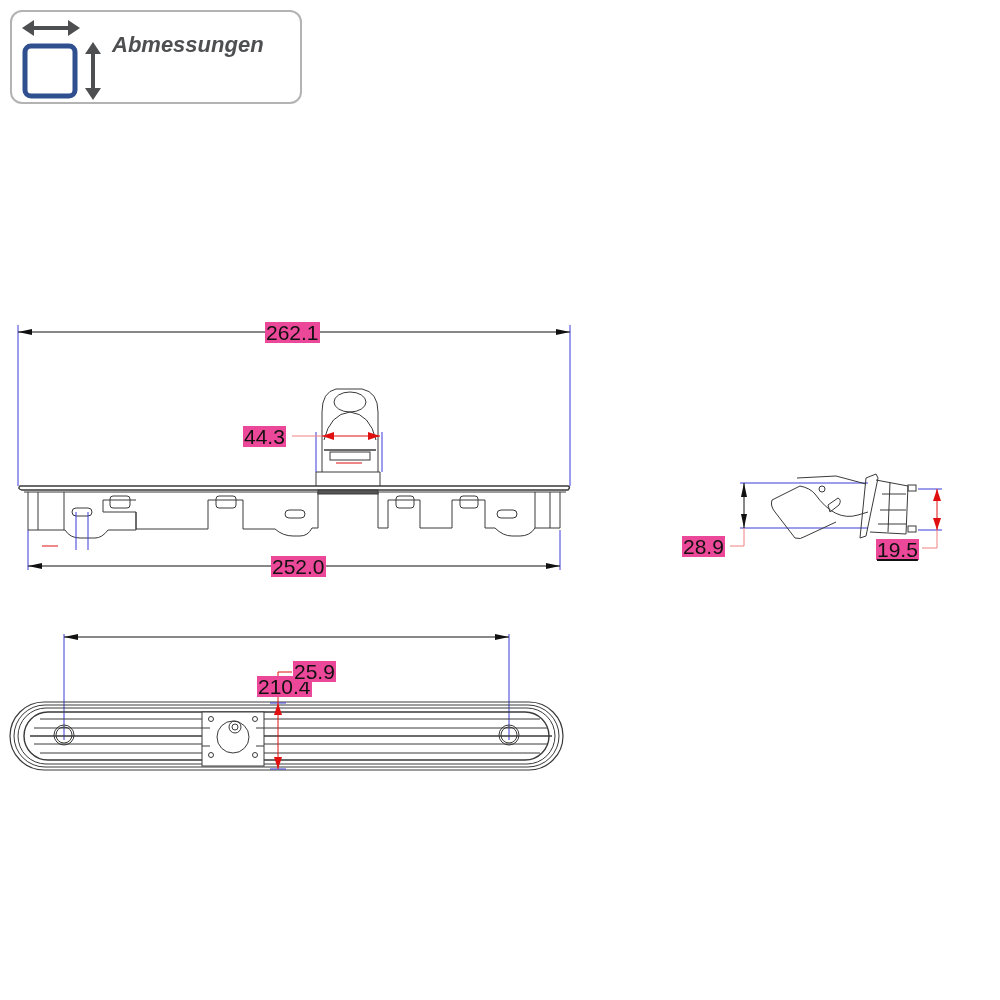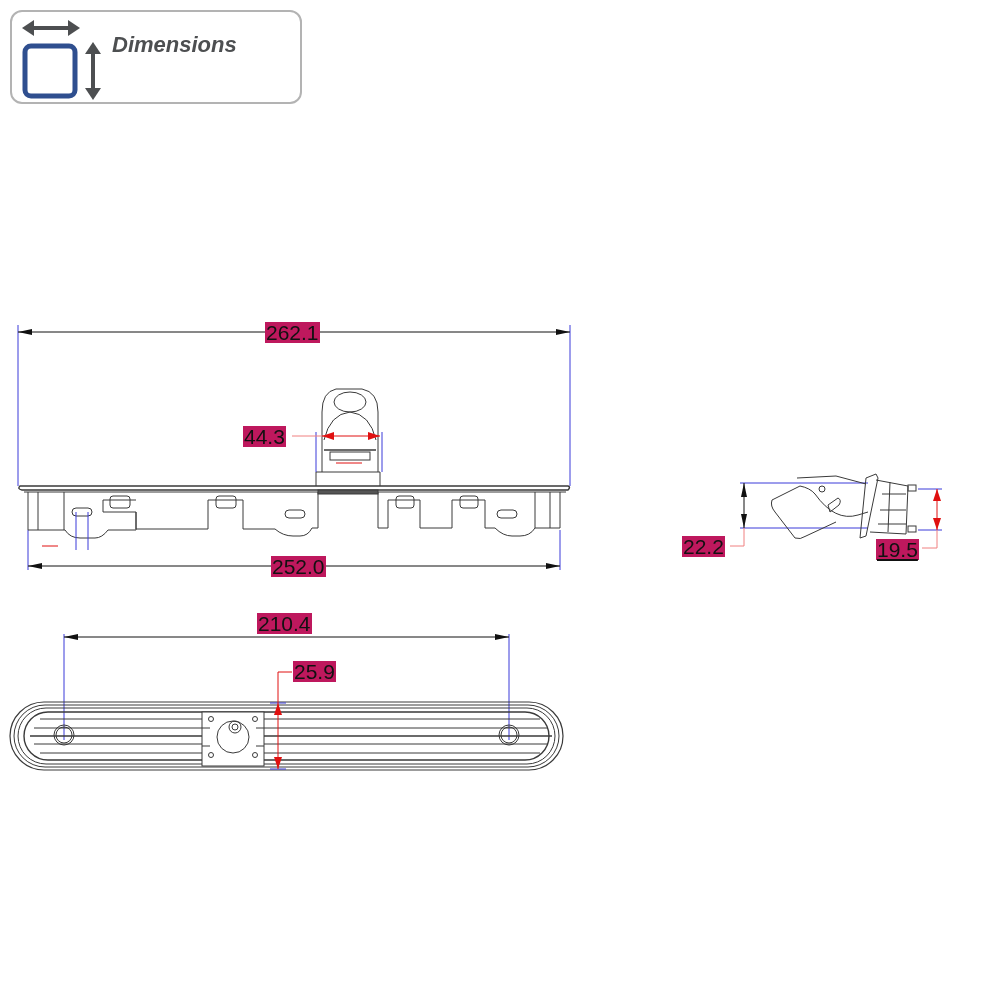--- a/index.html
+++ b/index.html
@@ -1,40 +1,40 @@
 <!DOCTYPE html>
 <html><head>
 <meta charset="utf-8">
 <style>
   html, body { margin: 0; padding: 0; background: #ffffff; }
   body { width: 1000px; height: 1000px; position: relative; overflow: hidden; font-family: "Liberation Sans", sans-serif; }
   .badge { position: absolute; left: 10px; top: 10px; width: 292px; height: 94px; border: 2px solid #b3b3b3; border-radius: 12px; background: #fff; box-sizing: border-box; }
   .badge svg { position: absolute; left: 0; top: 0; }
   .badge-text { position: absolute; left: 100px; top: 18px; font-weight: bold; font-style: italic; font-size: 22px; line-height: 29px; color: #4d4f51; }
   .drawing { position: absolute; left: 0; top: 0; }
-  .dim { position: absolute; font-size: 21px; color: #111; line-height: 1; background: #be185d; padding: 0 1px; }
+  .dim { position: absolute; font-size: 21px; color: #111; line-height: 1; background: #ec4899; padding: 0 1px; }
 </style>
 </head>
 <body>
 
 <div class="badge">
   <svg width="100" height="94" viewBox="0 0 100 94">
 
     <line x1="18" y1="16" x2="60" y2="16" stroke="#4d4f51" stroke-width="4"></line>
     <polygon points="10,16 22,8 22,24" fill="#4d4f51"></polygon>
     <polygon points="68,16 56,8 56,24" fill="#4d4f51"></polygon>
 
     <rect x="13" y="34" width="50" height="50" rx="6" fill="none" stroke="#2f4f8f" stroke-width="5"></rect>
 
     <line x1="81" y1="40" x2="81" y2="80" stroke="#4d4f51" stroke-width="4"></line>
     <polygon points="81,30 73,42 89,42" fill="#4d4f51"></polygon>
     <polygon points="81,88 73,76 89,76" fill="#4d4f51"></polygon>
   </svg>
   <div class="badge-text">
-    <div>Dimensions</div>
+    <div>Abmessungen</div>
   </div>
 </div>
 
 <svg class="drawing" width="1000" height="1000" viewBox="0 0 1000 1000">
   <defs>
     <marker id="arrBlack" markerWidth="14" markerHeight="8" refX="14" refY="4" orient="auto-start-reverse" markerUnits="userSpaceOnUse">
       <polygon points="0,1 14,4 0,7" fill="#111"></polygon>
     </marker>
     <marker id="arrRed" markerWidth="12" markerHeight="8" refX="12" refY="4" orient="auto-start-reverse" markerUnits="userSpaceOnUse">
       <polygon points="0,0 12,4 0,8" fill="#e01010"></polygon>
@@ -158,16 +158,16 @@
     <line x1="270" y1="703" x2="286" y2="703" stroke="#3b3bd9"></line>
     <line x1="270" y1="769" x2="286" y2="769" stroke="#3b3bd9"></line>
     <line x1="278" y1="703" x2="278" y2="769" stroke="#e01010" marker-start="url(#arrRed)" marker-end="url(#arrRed)"></line>
     <polyline points="278,703 278,672 292,672" stroke="#e01010"></polyline>
   </g>
 </svg>
 
 <div class="dim" style="left:265px; top:322px;">262.1</div>
 <div class="dim" style="left:243px; top:426px;">44.3</div>
 <div class="dim" style="left:271px; top:556px;">252.0</div>
-<div class="dim" style="left:682px; top:536px;">22.2</div>
+<div class="dim" style="left:682px; top:536px;">28.9</div>
 <div class="dim" style="left:876px; top:539px;text-decoration:underline;">19.5</div>
-<div class="dim" style="left:257px; top:591px;margin-top:22px;">210.4</div>
+<div class="dim" style="left:257px; top:654px;margin-top:22px;">210.4</div>
 <div class="dim" style="left:293px; top:661px;">25.9</div>
 
 </body></html>

